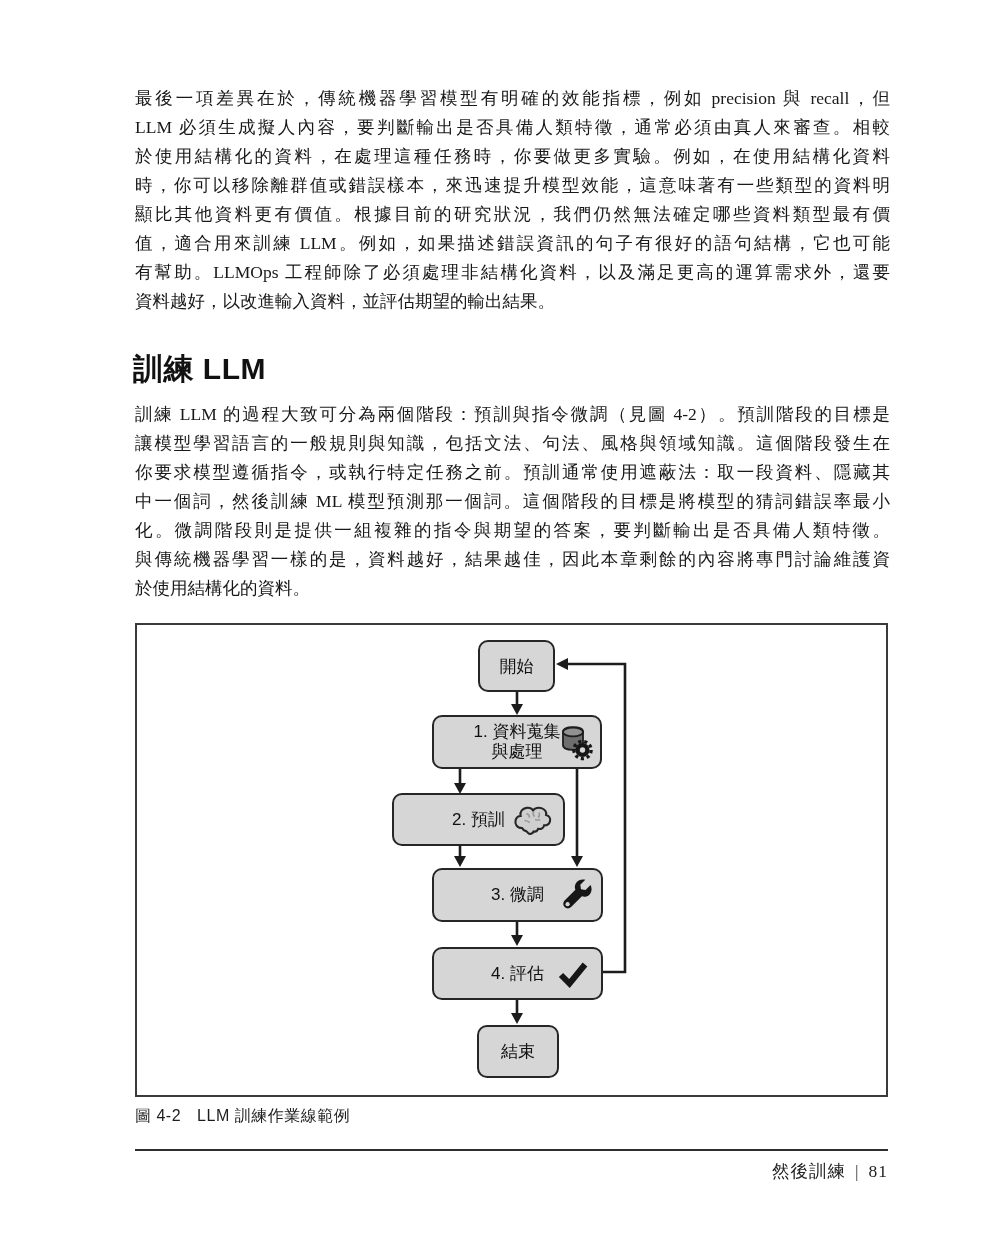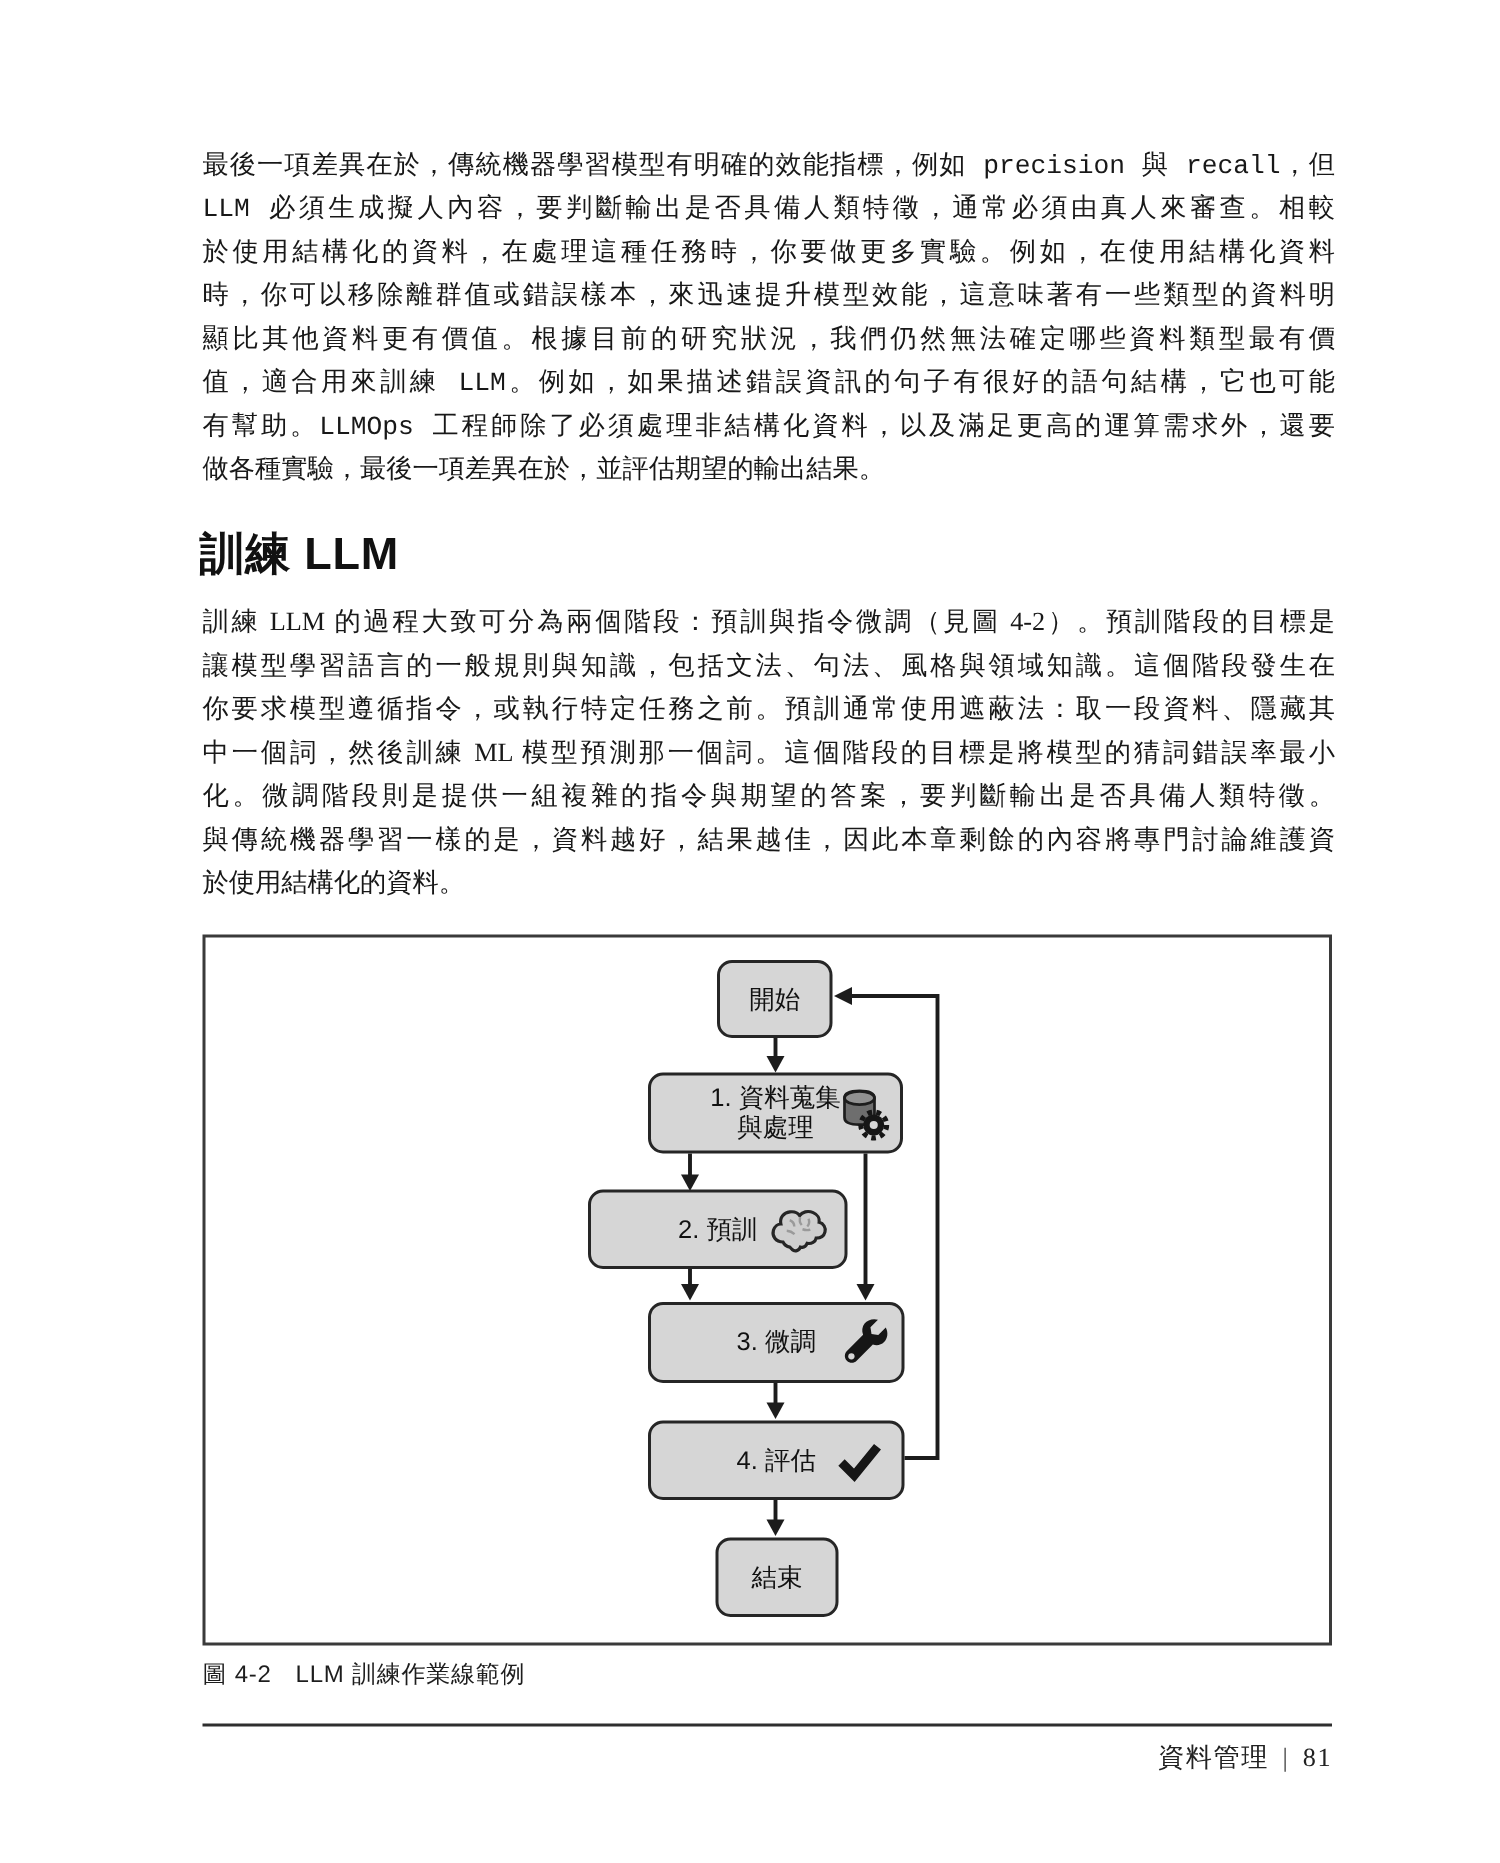--- a/index.html
+++ b/index.html
@@ -9,21 +9,21 @@
     background:#ffffff;
     overflow:hidden;
     font-family:"Liberation Serif","DejaVu Serif",serif;
     color:#161616;
   }
   
   .para{
     position:absolute;left:135px;width:755px;
     font-size:17.5px;line-height:29px;color:#181818;
   }
-  .para1{top:97px;font-family:Liberation Mono, monospace;}
+  .para1{top:84px;}
   .para2{top:400px;}
   .pline{text-align:justify;text-align-last:justify;}
   .pline-last{text-align-last:left;}
   
   .heading{
     position:absolute;left:133px;top:349px;margin:0;
     font-family:"Liberation Sans","DejaVu Sans",sans-serif;
     font-size:30px;font-weight:700;color:#111;letter-spacing:.5px;
   }
   
@@ -85,21 +85,21 @@
 <div class="page">
 
   <div class="para para1">
       <div class="pline">最後一項差異在於，傳統機器學習模型有明確的效能指標，例如 precision 與 recall，但</div>
       <div class="pline">LLM 必須生成擬人內容，要判斷輸出是否具備人類特徵，通常必須由真人來審查。相較</div>
       <div class="pline">於使用結構化的資料，在處理這種任務時，你要做更多實驗。例如，在使用結構化資料</div>
       <div class="pline">時，你可以移除離群值或錯誤樣本，來迅速提升模型效能，這意味著有一些類型的資料明</div>
       <div class="pline">顯比其他資料更有價值。根據目前的研究狀況，我們仍然無法確定哪些資料類型最有價</div>
       <div class="pline">值，適合用來訓練 LLM。例如，如果描述錯誤資訊的句子有很好的語句結構，它也可能</div>
       <div class="pline">有幫助。LLMOps 工程師除了必須處理非結構化資料，以及滿足更高的運算需求外，還要</div>
-      <div class="pline pline-last">做各種實驗，最後一項差異在於，並評估期望的輸出結果。</div>
+      <div class="pline pline-last">資料越好，以改進輸入資料，並評估期望的輸出結果。</div>
     </div>
 
   <h1 class="heading">訓練 LLM</h1>
 
   <div class="para para2">
       <div class="pline">訓練 LLM 的過程大致可分為兩個階段：預訓與指令微調（見圖 4-2）。預訓階段的目標是</div>
       <div class="pline">讓模型學習語言的一般規則與知識，包括文法、句法、風格與領域知識。這個階段發生在</div>
       <div class="pline">你要求模型遵循指令，或執行特定任務之前。預訓通常使用遮蔽法：取一段資料、隱藏其</div>
       <div class="pline">中一個詞，然後訓練 ML 模型預測那一個詞。這個階段的目標是將模型的猜詞錯誤率最小</div>
       <div class="pline">化。微調階段則是提供一組複雜的指令與期望的答案，要判斷輸出是否具備人類特徵。</div>
@@ -186,18 +186,18 @@
   </div>
 
   <div class="caption">
     <span class="cap-label">圖 4-2</span>
     <span class="cap-text">LLM 訓練作業線範例</span>
   </div>
 
   <div class="footer-rule"></div>
 
   <div class="footer">
-    <span>資料管理</span>
+    <span>然後訓練</span>
     <span class="sep">|</span>
     <span>81</span>
   </div>
 
 </div>
 
 </body></html>

